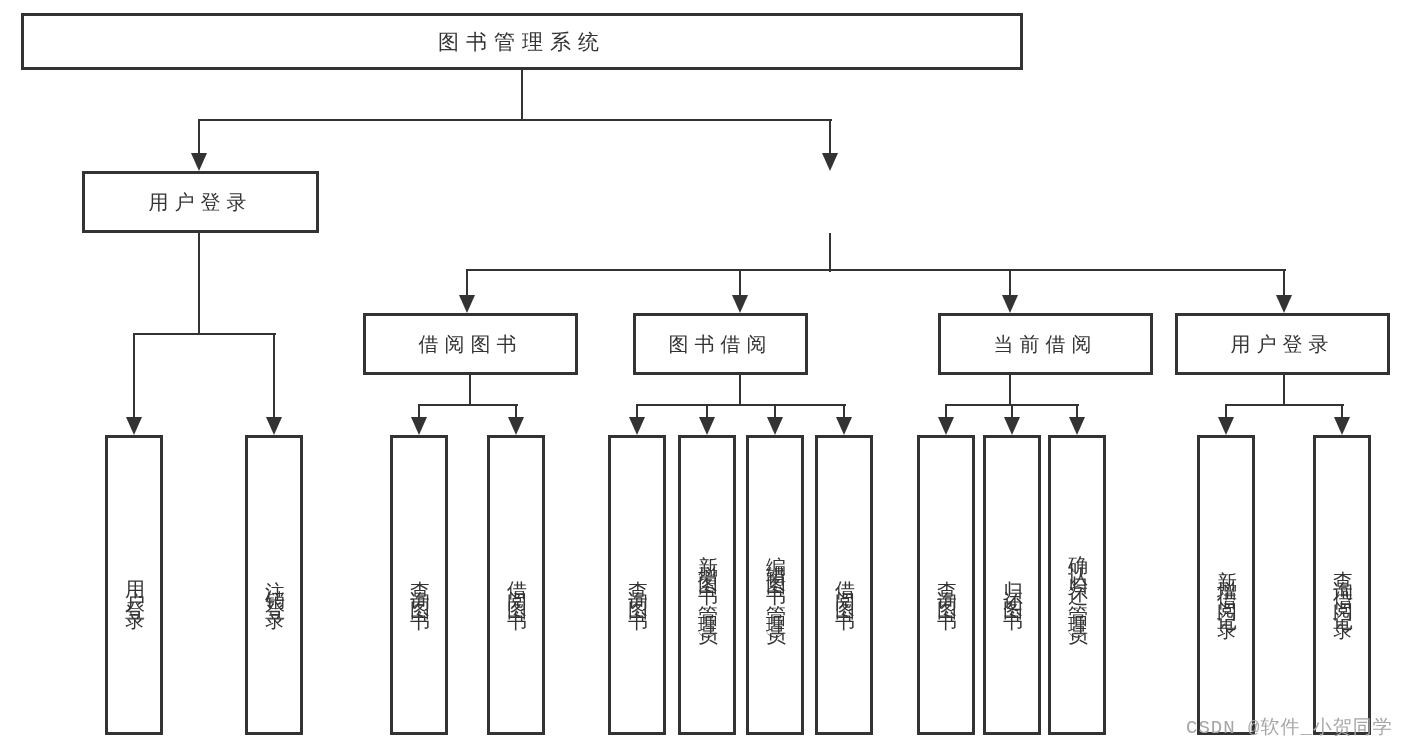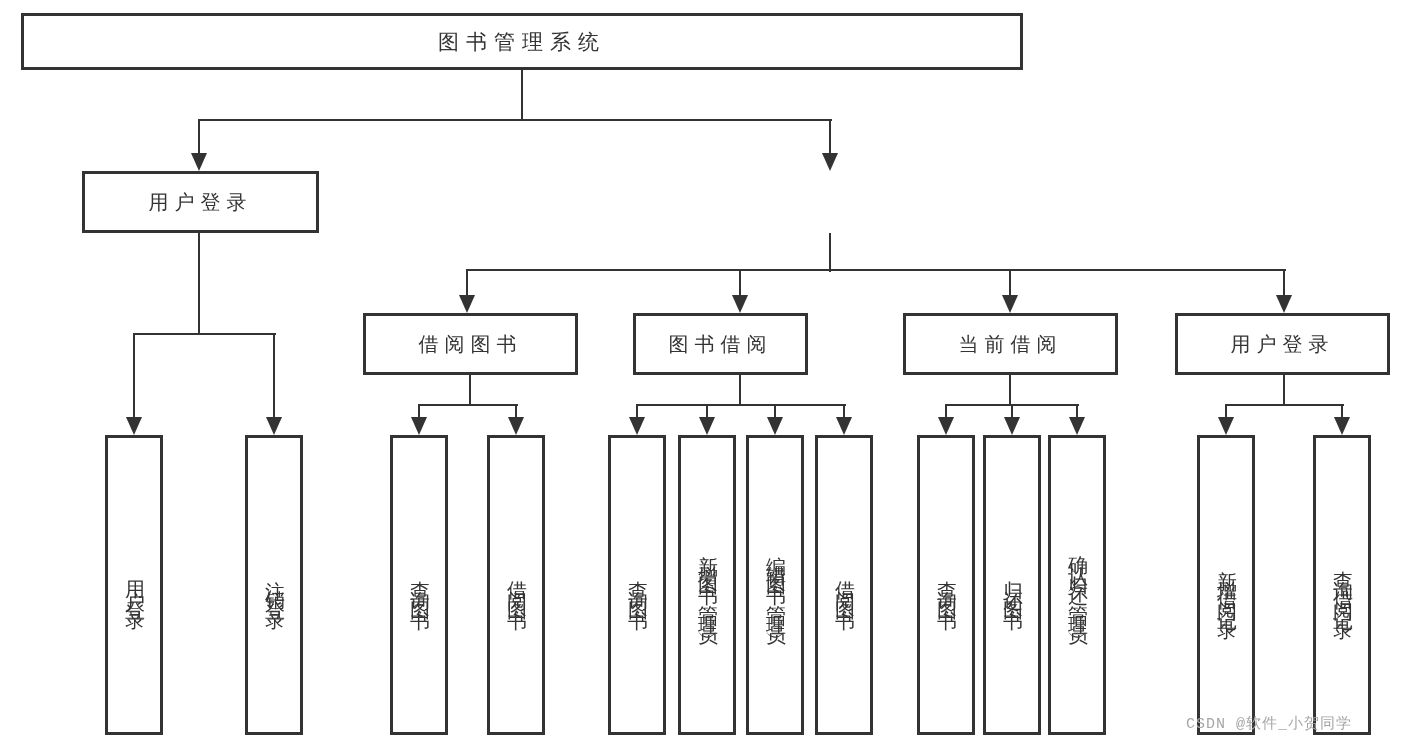--- a/index.html
+++ b/index.html
@@ -31,35 +31,35 @@
     font-size:20px;line-height:1.15;letter-spacing:10px;white-space:nowrap;
   }
   .line{position:absolute;background:var(--line);z-index:1;}
   .arrow{
     position:absolute;width:0;height:0;z-index:1;
     border-left:8px solid transparent;border-right:8px solid transparent;
     border-top:18px solid var(--line);
   }
   .watermark{
     position:absolute;left:1186px;top:714px;z-index:3;
-    font-size:15px;letter-spacing:1px;color:var(--wm);white-space:nowrap;text-align:right;
+    font-size:19px;letter-spacing:1px;color:var(--wm);white-space:nowrap;text-align:right;
   }
 </style>
 </head>
 <body>
 
 <div id="stage">
 
   <div class="box top" style="left:21px;top:13px;width:1002px;height:57px">图书管理系统</div>
 
   <div class="box" style="left:82px;top:171px;width:237px;height:62px">用户登录</div>
 
   <div class="box" style="left:363px;top:313px;width:215px;height:62px">借阅图书</div>
   <div class="box" style="left:633px;top:313px;width:175px;height:62px">图书借阅</div>
-  <div class="box" style="left:903px;top:313px;width:215px;height:62px">当前借阅</div>
+  <div class="box" style="left:938px;top:313px;width:215px;height:62px">当前借阅</div>
   <div class="box" style="left:1175px;top:313px;width:215px;height:62px">用户登录</div>
 
   <div class="leaf" style="left:105px;top:435px;width:58px;height:300px">
     <span>用户登录</span>
     </div>
   <div class="leaf" style="left:245px;top:435px;width:58px;height:300px">
     <span>注销登录</span>
     </div>
 
   <div class="leaf" style="left:390px;top:435px;width:58px;height:300px">

